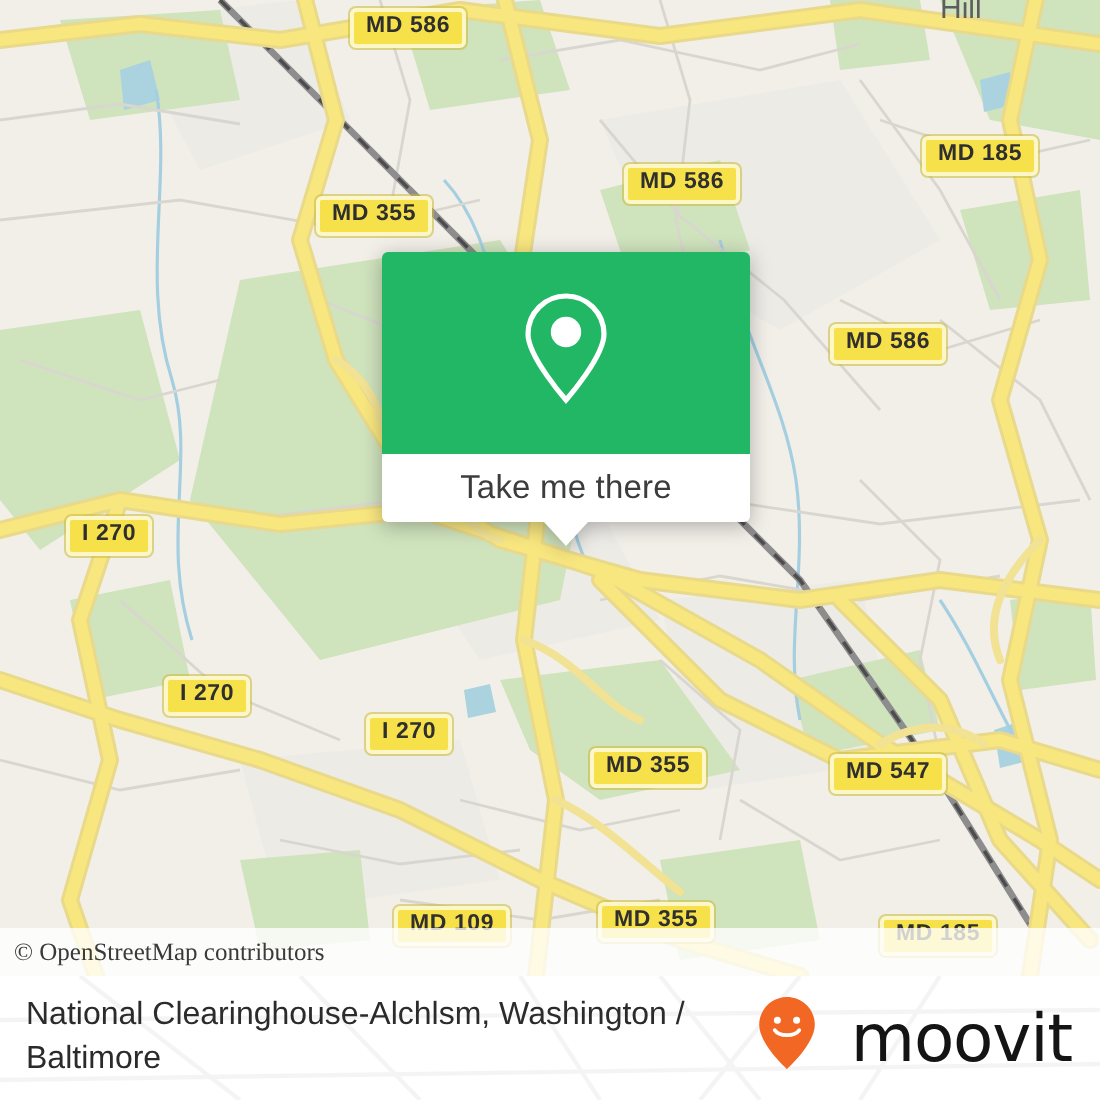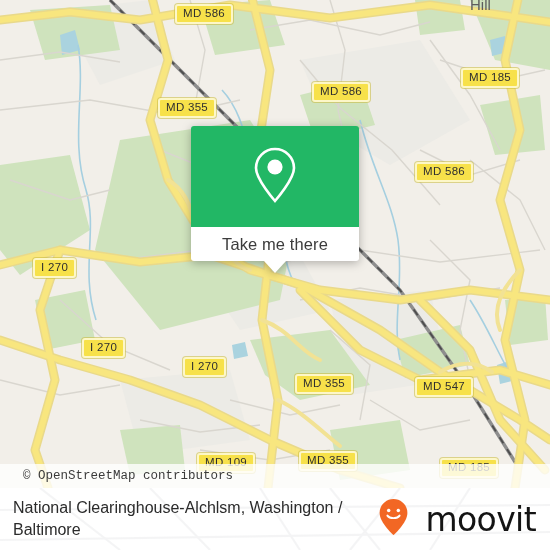--- a/index.html
+++ b/index.html
@@ -19,41 +19,41 @@
   .map-svg{position:absolute;left:0;top:0;}
 
   
   .shield{
     position:absolute;
     background:#f7e14a;
     border:2px solid #fdf7c8;
     border-radius:3px;
     color:#2f2f2f;
     font-size:11.5px;
-    font-weight:normal;
+    font-weight:bold;
     letter-spacing:.3px;
     padding:1px 6px 2px 6px;
     line-height:13px;
     white-space:nowrap;
     box-shadow:0 0 0 1px rgba(200,185,60,.55);
     font-family:"Liberation Sans", sans-serif;
   }
 
   
   .place-label{
     position:absolute;
     color:#5d5d5d;
     font-size:15px;
     white-space:nowrap;
     font-family:"Liberation Sans", sans-serif;
   }
 
   
   .popup{
-    position:absolute;left:191px;top:126px;width:168px;
+    position:absolute;left:191px;top:126px;width:184px;
     filter:drop-shadow(0 2px 5px rgba(0,0,0,.28));
   }
   .popup-body{
     background:#22b765;
     height:101px;
     border-radius:3px 3px 0 0;
     display:flex;align-items:center;justify-content:center;
   }
   .popup-foot{
     background:#ffffff;
@@ -74,22 +74,22 @@
   }
 
   
   .attrib{
     position:absolute;left:0;top:464px;
     width:550px;height:24px;
     background:rgba(255,255,255,.78);
     display:flex;align-items:center;
   }
   .attrib span{
-    color:#3a3a3a;font-size:12.5px;padding-left:23px;
-    font-family:Liberation Mono, monospace;
+    color:#3a3a3a;font-size:12.5px;padding-left:7px;
+    font-family:Liberation Serif, serif;
   }
 
   
   .footer{
     position:absolute;left:0;top:488px;width:550px;height:62px;
     background:#ffffff;overflow:hidden;
     display:flex;align-items:center;
   }
   .footer-wm{position:absolute;left:0;top:-488px;opacity:.10;}
   .footer-title{

